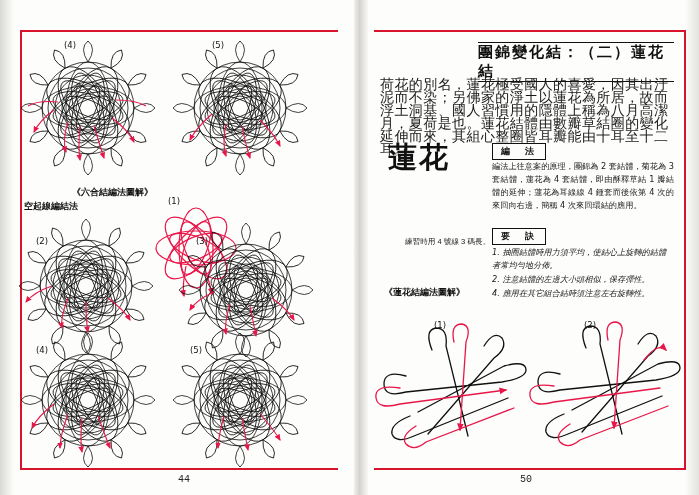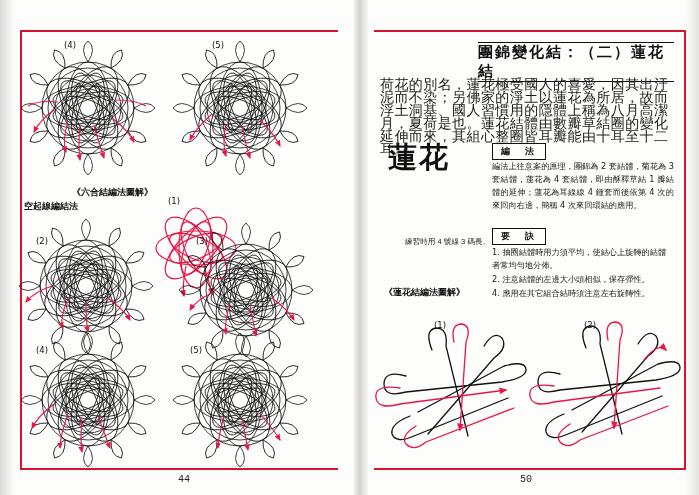--- a/index.html
+++ b/index.html
@@ -98,21 +98,21 @@
     font-size: 8.2px; line-height: 13px;
     color: #1a1a1a; text-align: justify;
   }
   .key-list {
     position: absolute;
     left: 126px; top: 246px; width: 182px;
     font-family: "DejaVu Sans", sans-serif;
     font-size: 8.2px; line-height: 13px;
     color: #1a1a1a;
   }
-  .key-list div { margin-bottom: 1px; }
+  .key-list div { margin-bottom: 1px; font-style: italic; }
   .cord-note {
     position: absolute;
     left: 20px; top: 236px; width: 100px;
     font-family: Liberation Sans, sans-serif;
     font-size: 7.6px; line-height: 12px;
     color: #1a1a1a;
     margin-left: 19px;
   }
   .diagram-head {
     position: absolute;

